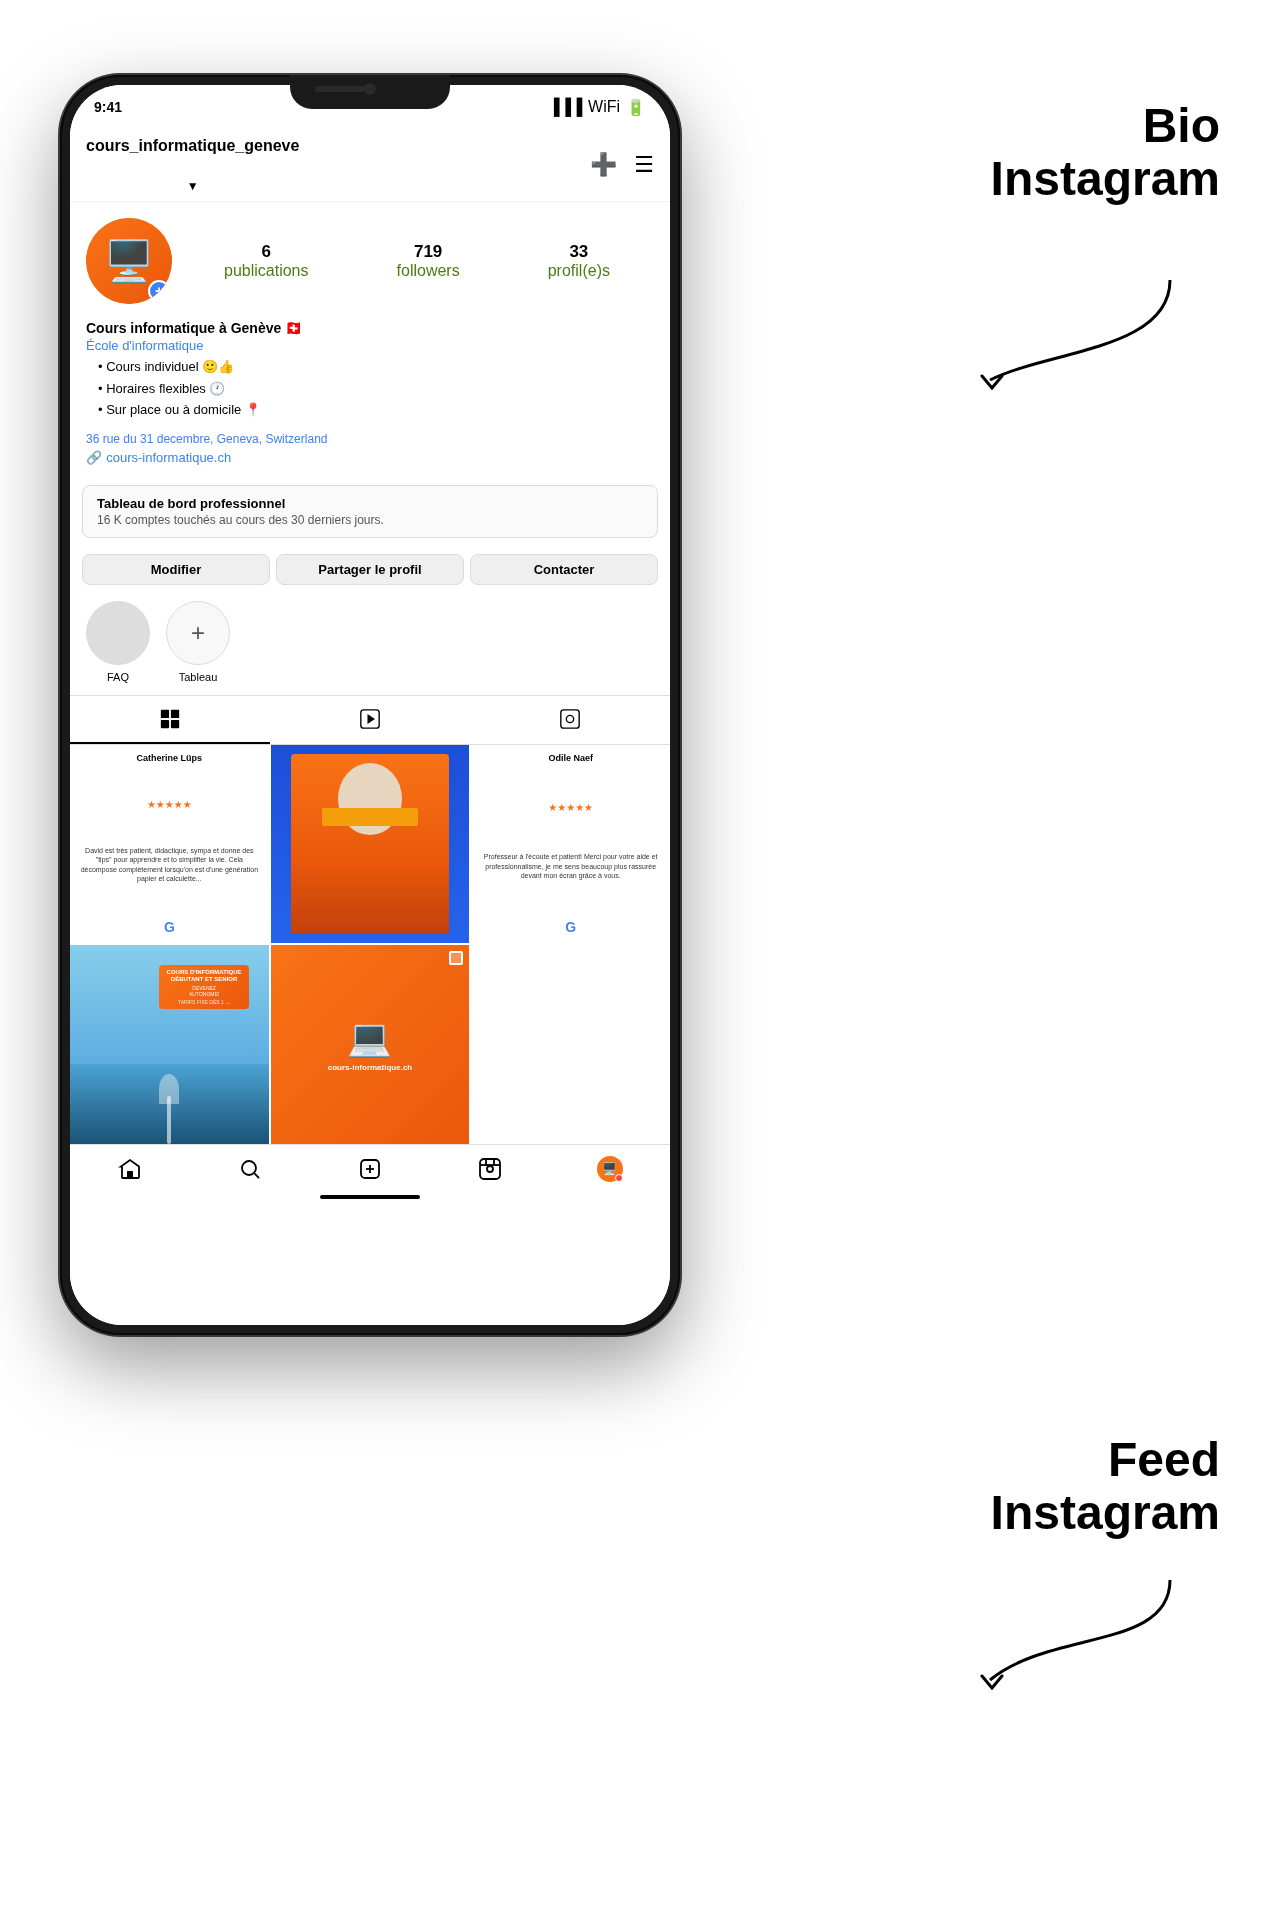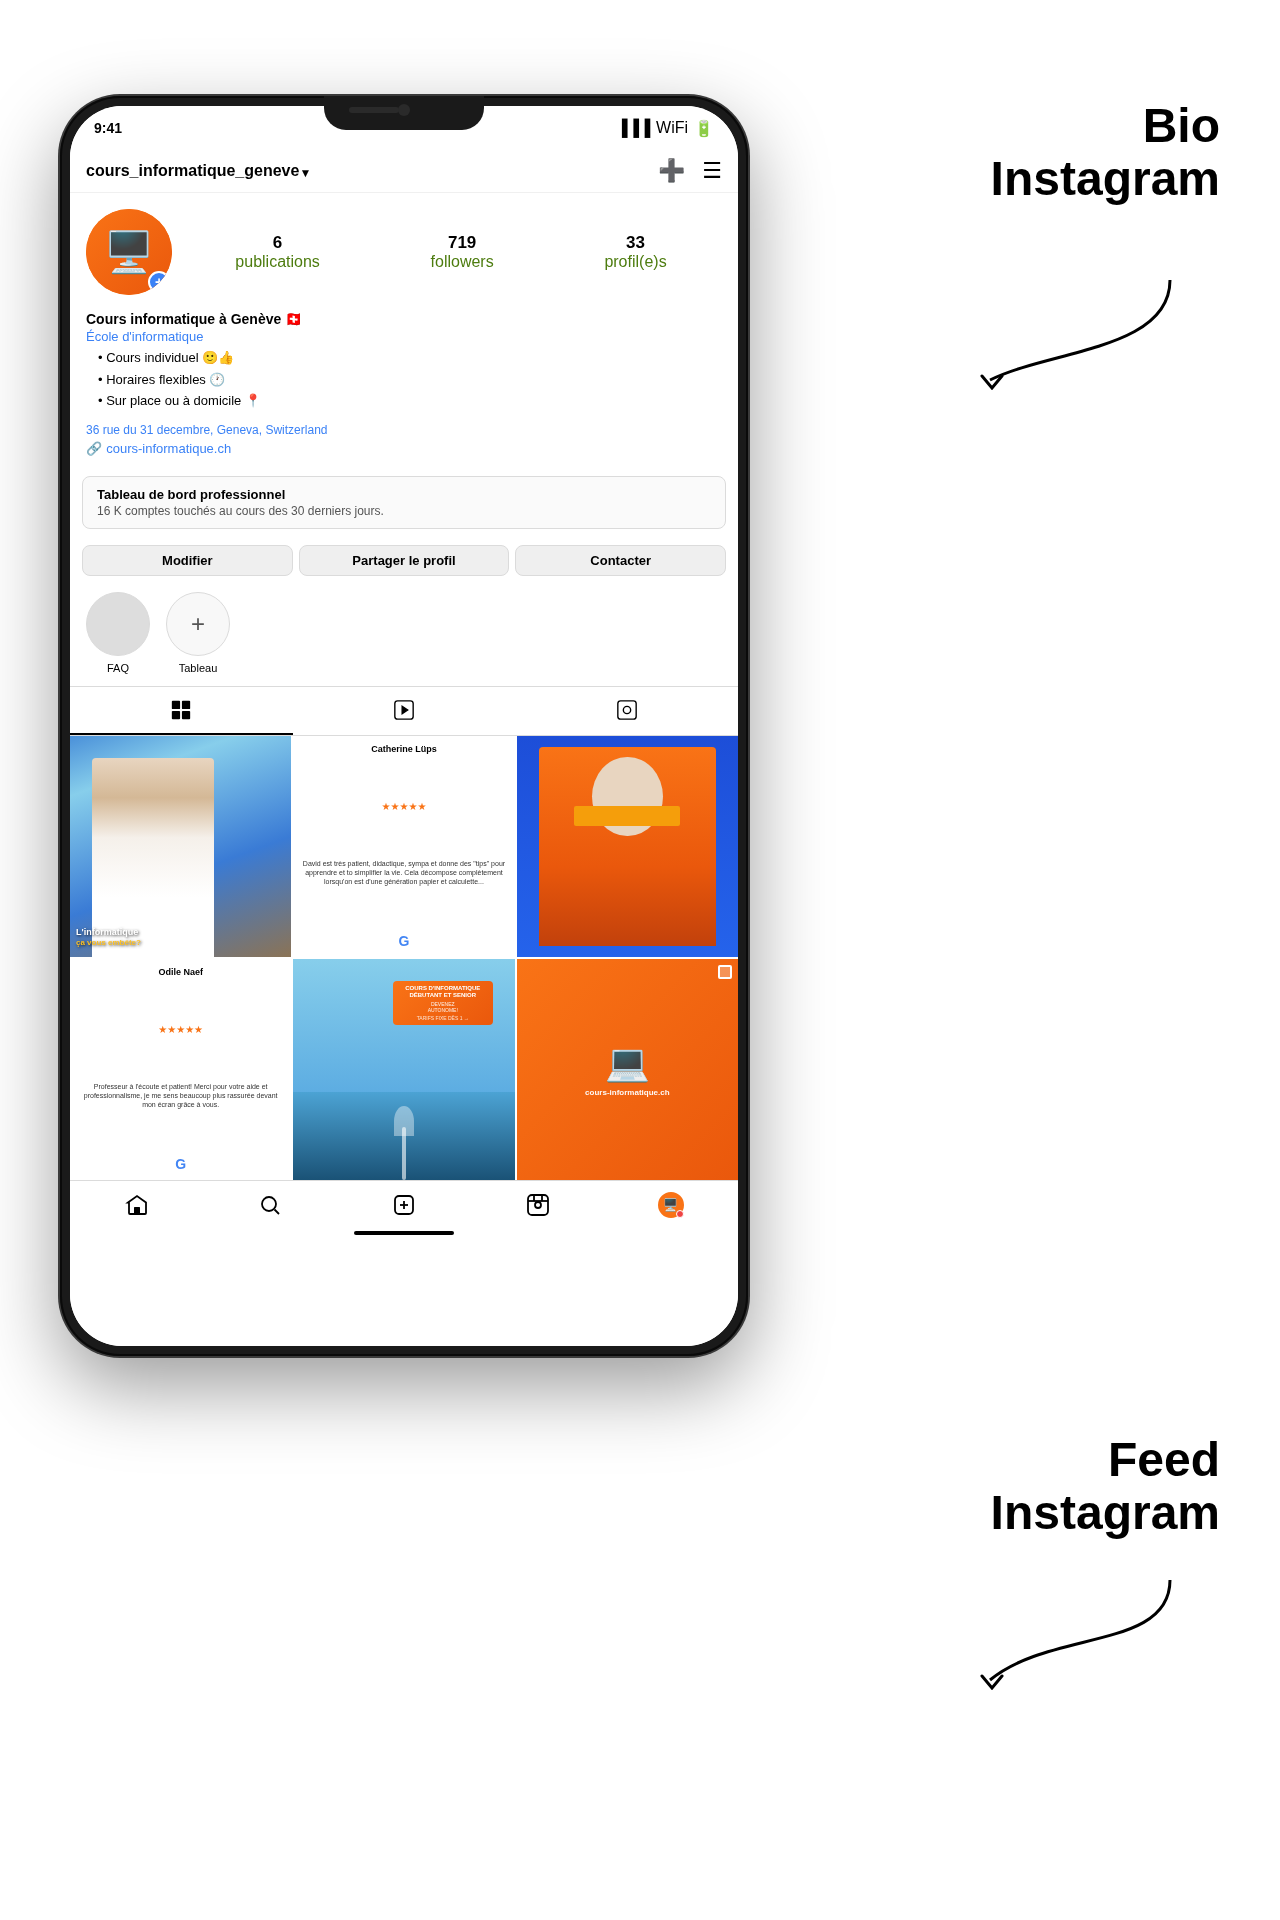--- a/index.html
+++ b/index.html
@@ -9,22 +9,22 @@
       height: 1920px;
       font-family: -apple-system, BlinkMacSystemFont, 'Segoe UI', sans-serif;
       position: relative;
       overflow: hidden;
     }
 
     
     .phone-wrapper {
       position: absolute;
       left: 60px;
-      top: 96px;
-      width: 688px;
+      top: 75px;
+      width: 620px;
       height: 1260px;
     }
 
     .phone-frame {
       width: 100%;
       height: 100%;
       background: #1a1a1a;
       border-radius: 60px;
       box-shadow:
         0 0 0 2px #3a3a3a,
@@ -541,21 +541,21 @@
           <span>▐▐▐</span>
           <span>WiFi</span>
           <span>🔋</span>
         </div>
       </div>
 
       <div class="screen-content">
         <div class="ig-content">
 
           <div class="ig-header">
-            <div style="display:flex;align-items:flex-end;gap:0;">
+            <div style="display:flex;align-items:center;gap:24px;flex-direction:column;">
               <span style="font-size:16px;font-weight:700;">cours_informatique_geneve</span>
               <span style="font-size:12px;">▼</span>
             </div>
             <div class="ig-header-icons">
               <span style="font-size:22px;">➕</span>
               <span style="font-size:22px;">☰</span>
             </div>
           </div>
 
           <div class="profile-top">
@@ -636,31 +636,20 @@
             <div class="ig-tab">
               <svg width="22" height="22" viewBox="0 0 24 24" fill="none" stroke="currentColor" stroke-width="1.5">
                 <rect x="2" y="2" width="20" height="20" rx="3"></rect>
                 <circle cx="12" cy="12" r="4"></circle>
               </svg>
             </div>
           </div>
 
           <div class="feed-grid">
 
-            <div class="feed-cell cell-1">
-              <div class="cell1-checkmark">✓</div>
-
-              <div style="width:100%;height:100%;background:linear-gradient(160deg,#4a90d9 0%,#87ceeb 20%,#3a7bd5 60%,#8b7355 100%);position:relative;display:flex;align-items:flex-end;">
-                <div style="width:55%;height:90%;background:linear-gradient(180deg,#e8d5c0 0%,#d4b896 20%,#f5f0ea 40%,#fff 70%);position:absolute;bottom:0;left:10%;border-radius:4px 4px 0 0;"></div>
-                <div class="cell1-overlay">
-                  <div style="font-size:9px;font-weight:800;">L'informatique</div>
-                  <div style="font-size:8px;font-weight:700;color:#fbbf24;">ça vous embête?</div>
-                </div>
-              </div>
-            </div>
 
             <div class="feed-cell cell-2">
               <div class="review-card">
                 <div class="reviewer-name">Catherine Lüps</div>
                 <div class="stars">★★★★★</div>
                 <div class="review-text">David est très patient, didactique, sympa et donne des "tips" pour apprendre et to simplifier la vie. Cela décompose complètement lorsqu'on est d'une génération papier et calculette...</div>
                 <div class="google-g">G</div>
               </div>
             </div>
 

